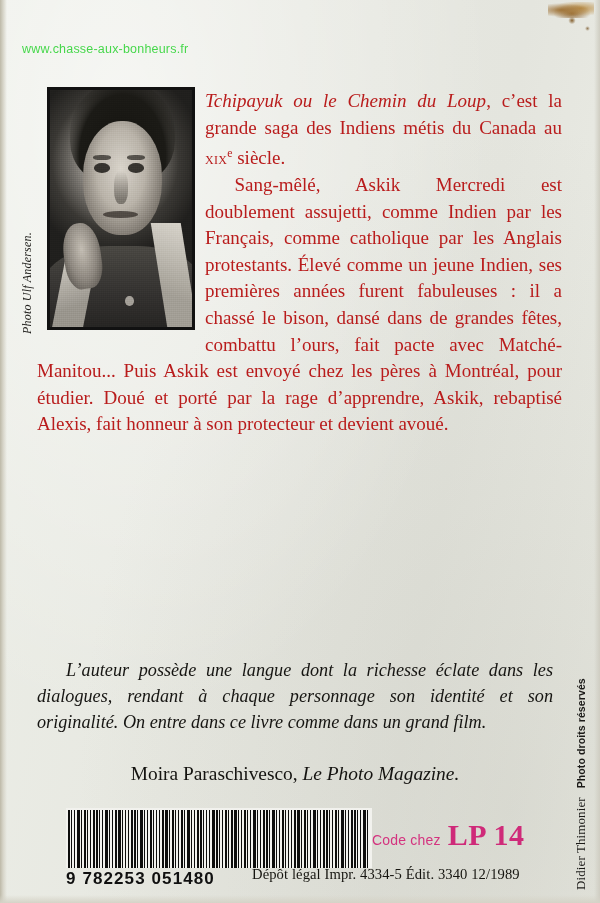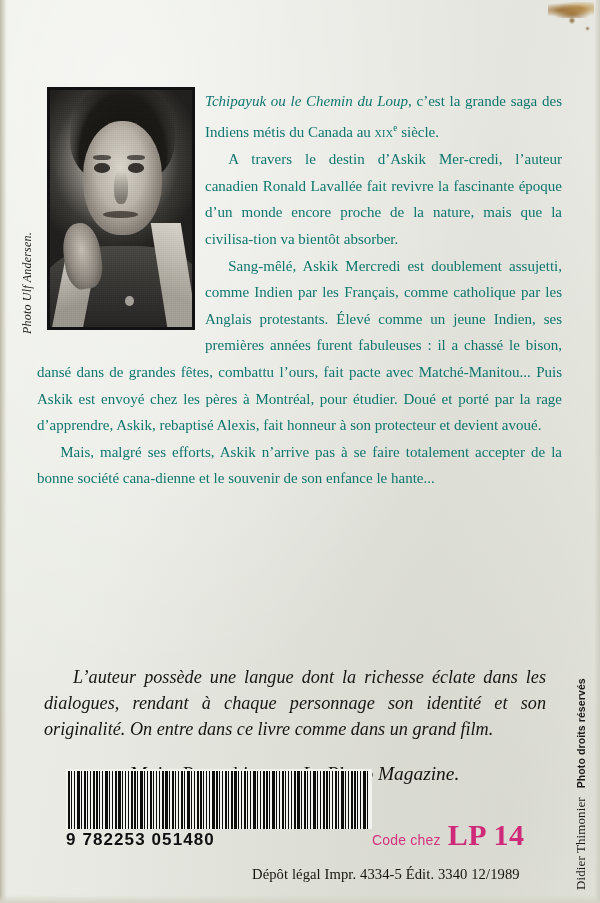--- a/index.html
+++ b/index.html
@@ -262,25 +262,25 @@
     margin-left: 9px;
   }
 
   
   .copy {
     position: absolute;
     left: 37px;
     top: 88px;
     width: 525px;
     z-index: 5;
-    font-size: 15px;
+    font-size: 19px;
     line-height: 26.6px;
     text-align: justify;
     text-justify: inter-word;
-    color: #0f766e;
+    color: #b91c1c;
   }
   .copy p { margin: 0; }
   .copy p.indent { text-indent: 1.55em; }
   .wrap-photo {
     float: left;
     width: 168px;
     height: 246px;
     shape-outside: inset(0);
   }
   .title-italic { font-style: italic; }
@@ -296,40 +296,40 @@
     left: 37px;
     top: 657px;
     width: 516px;
     z-index: 5;
     font-size: 18.2px;
     line-height: 26px;
     font-style: italic;
     text-align: justify;
     color: #161512;
   }
-  .quote p { margin: 7px; text-indent: 1.6em; }
+  .quote p { margin: 0; text-indent: 1.6em; }
   .attribution {
     position: absolute;
     left: 37px;
     top: 762px;
     width: 516px;
     z-index: 5;
     font-size: 19.4px;
     line-height: 24px;
     text-align: center;
     color: #141310;
     font-style: normal;
   }
   .attribution .source { font-style: italic; }
 
   
   .barcode-block {
     position: absolute;
     left: 66px;
-    top: 769px;
+    top: 808px;
     z-index: 5;
   }
   .barcode-bars {
     display: flex;
     align-items: flex-end;
     height: 58px;
     background: #f2f2ee;
     padding: 2px 2px 0 2px;
   }
   .barcode-bars i {
@@ -396,20 +396,21 @@
 
 <div class="page">
 
   <div class="paper-grain"></div>
   <div class="edge-left"></div>
   <div class="edge-right"></div>
   <div class="edge-bottom"></div>
   <div class="stain-tr"></div>
   <div class="stain-dot-a"></div>
 
+  <div class="watermark">www.chasse-aux-bonheurs.fr</div>
 
   <div class="photo-frame">
     <div class="photo-inner">
       <div class="p-hair"></div>
       <div class="p-face"></div>
       <div class="p-brow-l"></div>
       <div class="p-brow-r"></div>
       <div class="p-eye-l"></div>
       <div class="p-eye-r"></div>
       <div class="p-nose"></div>
@@ -428,23 +429,21 @@
   <div class="credits-right">
     <div class="vtext">
       <span class="designer">Didier Thimonier</span><span class="rights">Photo droits réservés</span>
     </div>
   </div>
 
   <div class="copy">
     <div class="wrap-photo"></div>
     <div id="blurb-slot">
         <p><span class="title-italic">Tchipayuk ou le Chemin du Loup</span><span>, c’est la grande saga des Indiens métis du Canada au </span><span class="smallcaps">xix</span><sup>e</sup><span> siècle.</span></p>
-        <p class="indent"><span>A travers le destin d’Askik Mer-credi, l’auteur canadien Ronald Lavallée fait revivre la fascinante époque d’un monde encore proche de la nature, mais que la civilisa-tion va bientôt absorber.</span></p>
         <p class="indent"><span>Sang-mêlé, Askik Mercredi est doublement assujetti, comme Indien par les Français, comme catholique par les Anglais protestants. Élevé comme un jeune Indien, ses premières années furent fabuleuses : il a chassé le bison, dansé dans de grandes fêtes, combattu l’ours, fait pacte avec Matché-Manitou... Puis Askik est envoyé chez les pères à Montréal, pour étudier. Doué et porté par la rage d’apprendre, Askik, rebaptisé Alexis, fait honneur à son protecteur et devient avoué.</span></p>
-        <p class="indent"><span>Mais, malgré ses efforts, Askik n’arrive pas à se faire totalement accepter de la bonne société cana-dienne et le souvenir de son enfance le hante...</span></p>
       </div>
   </div>
 
   <div class="quote">
     <p>L’auteur possède une langue dont la richesse éclate dans les dialogues, rendant à chaque personnage son identité et son originalité. On entre dans ce livre comme dans un grand film.</p>
   </div>
   <div class="attribution">
     <span>Moira Paraschivesco, </span><span class="source">Le Photo Magazine.</span>
   </div>
 

